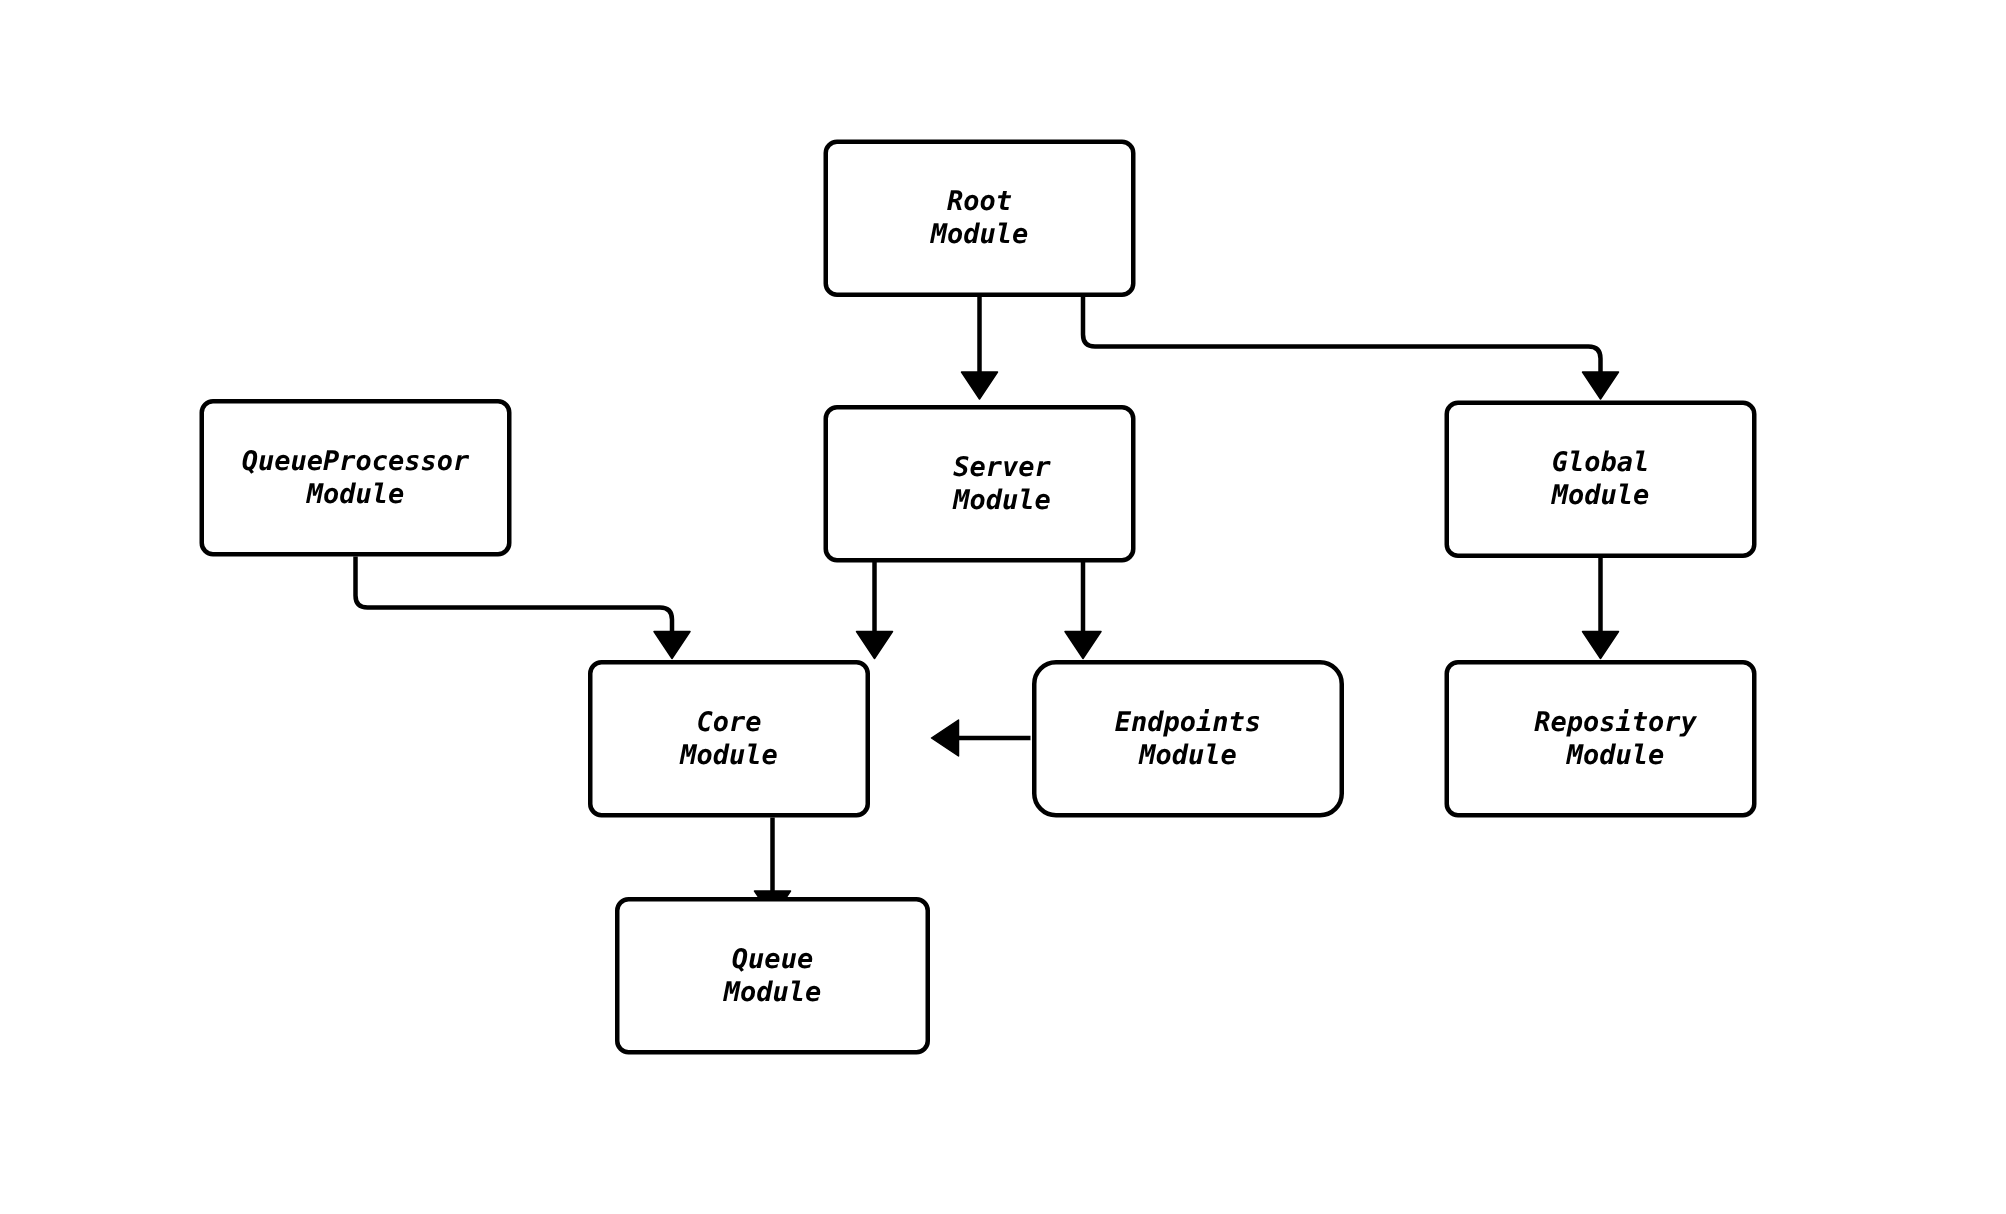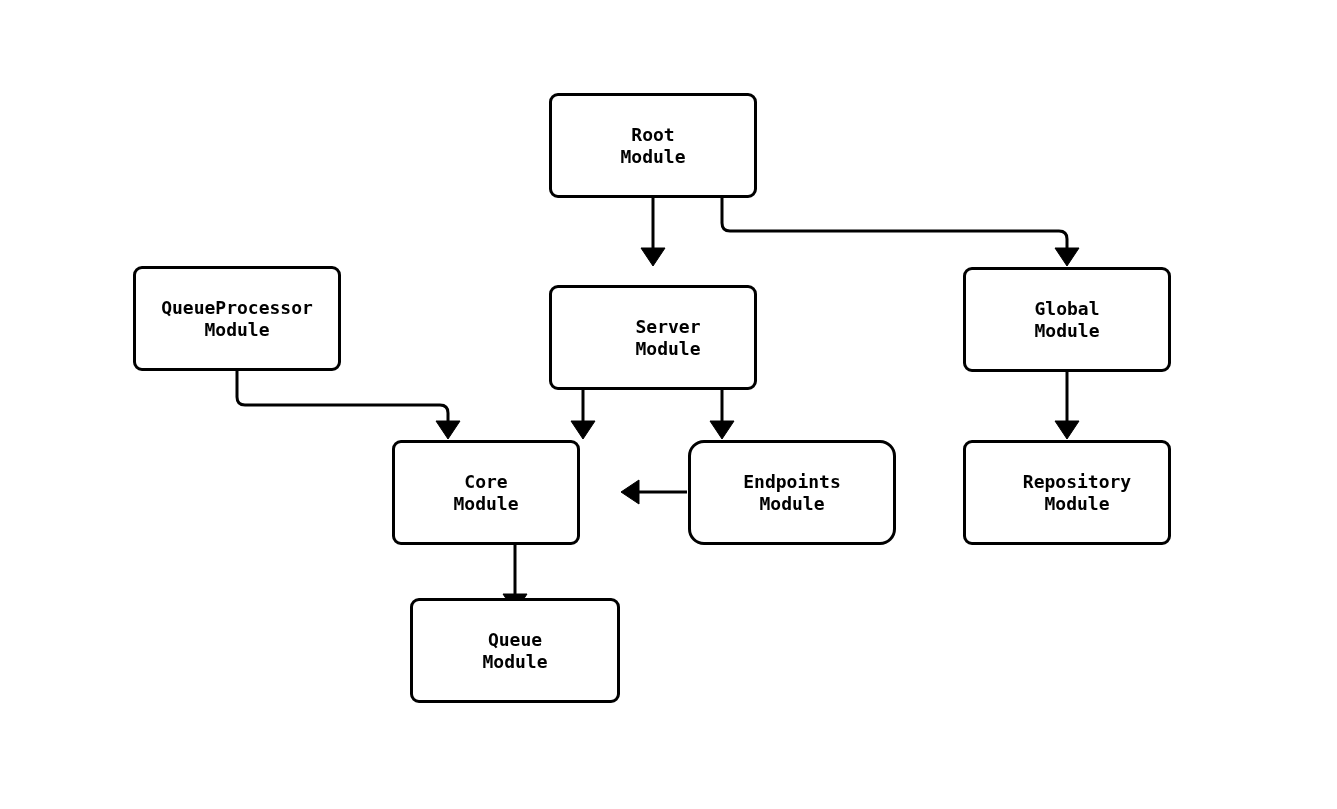--- a/index.html
+++ b/index.html
@@ -50,20 +50,21 @@
     text-align: center;
     font-weight: bold;
     font-size: 18px;
     line-height: 21.5px;
     color: #000000;
     letter-spacing: 0;
   }
   .node span {
     display: block;
     white-space: nowrap;
+    font-style: italic;
   }
 </style>
 </head>
 <body>
 
 <div class="canvas">
 
   <svg class="edges-layer" width="1337" height="809" viewBox="0 0 1337 809" xmlns="http://www.w3.org/2000/svg">
 
     <g>
@@ -110,21 +111,21 @@
   <div class="node" style="left:549px; top:93px;">
     <span>Root</span>
     <span>Module</span>
   </div>
 
   <div class="node" style="left:133px; top:266px;">
     <span>QueueProcessor</span>
     <span>Module</span>
   </div>
 
-  <div class="node" style="left:549px; top:285px;padding-left:30px;">
+  <div class="node" style="left:549px; top:270px;padding-left:30px;">
     <span>Server</span>
     <span>Module</span>
   </div>
 
   <div class="node" style="left:963px; top:267px;">
     <span>Global</span>
     <span>Module</span>
   </div>
 
   <div class="node" style="left:392px; top:440px; width:188px;">

